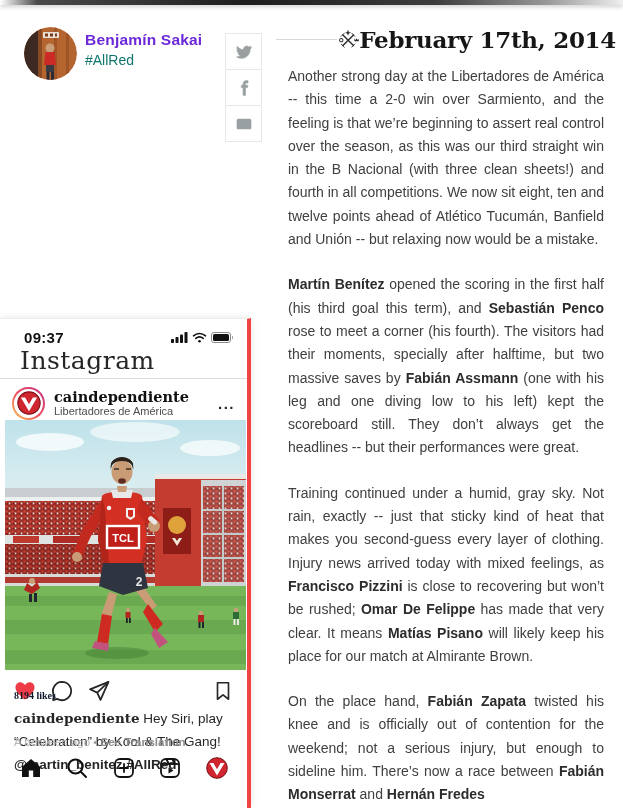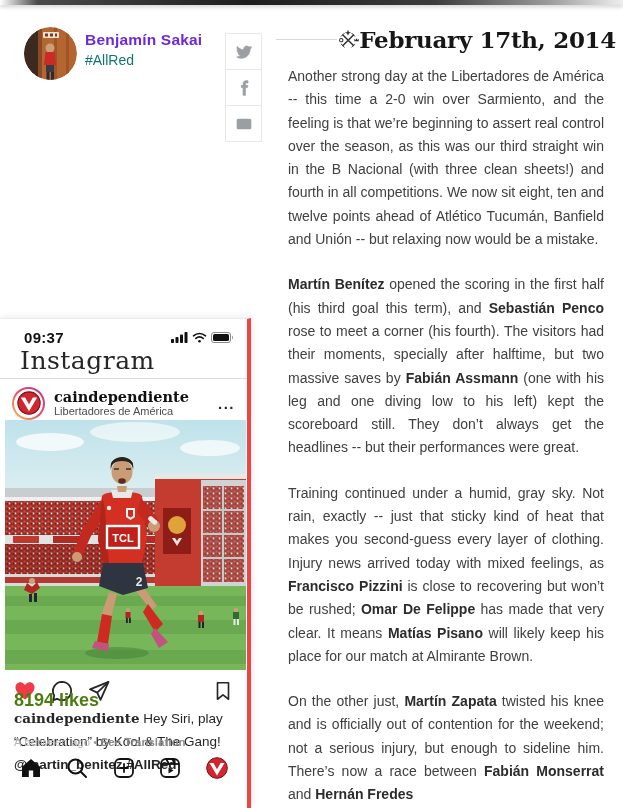--- a/index.html
+++ b/index.html
@@ -44,21 +44,21 @@
   .ring{width:33px;height:33px;border-radius:50%;padding:2px;box-sizing:border-box;
     background:linear-gradient(45deg,#f8c651,#ee4a62,#c13584);display:flex;}
   .ring-inner{width:100%;height:100%;border-radius:50%;background:#fff;padding:1.5px;box-sizing:border-box;display:flex;}
   .post-id{display:flex;flex-direction:column;}
   .post-user{font-family:"DejaVu Serif","Liberation Serif",serif;font-weight:700;font-size:14.5px;color:#101010;line-height:16px;}
   .post-loc{font-size:11px;color:#4d4d4d;line-height:13px;}
   .post-more{margin-left:auto;font-weight:700;font-size:15px;letter-spacing:1.5px;color:#262626;cursor:pointer;}
   .post-photo{position:absolute;left:5px;top:100px;width:241px;height:252px;}
   .action-row{position:absolute;left:13px;right:13px;top:360px;height:24px;display:flex;align-items:center;gap:13px;}
   .action-row .spacer{flex:1;}
-  .likes{position:absolute;left:14px;top:371px;font-size:18px;font-weight:700;color:#4d7c0f;}
+  .likes{position:absolute;left:14px;top:371px;font-size:10px;font-weight:700;color:#0f172a;font-family:Liberation Serif, serif;}
   .caption{position:absolute;left:14px;right:12px;top:388px;font-size:13.5px;line-height:23px;color:#262626;}
   .caption .cap-user{font-family:"DejaVu Serif","Liberation Serif",serif;font-weight:700;}
   .caption .cap-bold{font-weight:700;}
   .post-meta{position:absolute;left:14px;top:417px;font-size:11.5px;}
   .meta-time{color:#b6b6b6;}
   .meta-sep{color:#9a9a9a;}
   .meta-link{color:#8e8e8e;font-weight:600;cursor:pointer;}
   .bottom-nav{position:absolute;left:0;right:0;top:434px;height:30px;display:flex;align-items:center;
     justify-content:space-between;padding:0 18px;}
   .nav-icon{width:25px;height:25px;display:flex;align-items:center;justify-content:center;cursor:pointer;}
@@ -133,21 +133,21 @@
               <path d="M20.5 14.6 v-3 l1.4 1.3 1.2-2 1.2 2 1.4-1.3 v3 z" fill="#2d2d2d" stroke="none"></path>
             </svg>
           </span>
           <h2 class="entry-date" style="margin: 0px;">February 17th, 2014</h2>
         </div>
         <p class="entry-para"><span>Another strong day at the Libertadores de América -- this time a 2-0 win over Sarmiento, and the feeling is that we’re beginning to assert real control over the season, as this was our third straight win in the B Nacional (with three clean sheets!) and fourth in all competitions. We now sit eight, ten and twelve points ahead of Atlético Tucumán, Banfield and Unión -- but relaxing now would be a mistake.</span></p>
         <p class="entry-para"><strong>Martín Benítez</strong><span> opened the scoring in the first half (his third goal this term), and </span><strong>Sebastián Penco</strong><span> rose to meet a corner (his fourth). The visitors had their moments, specially after halftime, but two massive saves by </span><strong>Fabián Assmann</strong><span> (one with his leg and one diving low to his left) kept the scoreboard still. They don’t always get the headlines -- but their performances were great.</span></p>
       </section>
       <section class="entry">
         <p class="entry-para"><span>Training continued under a humid, gray sky. Not rain, exactly -- just that sticky kind of heat that makes you second-guess every layer of clothing. Injury news arrived today with mixed feelings, as </span><strong>Francisco Pizzini</strong><span> is close to recovering but won’t be rushed; </span><strong>Omar De Felippe</strong><span> has made that very clear. It means </span><strong>Matías Pisano</strong><span> will likely keep his place for our match at Almirante Brown.</span></p>
-        <p class="entry-para"><span>On the other just, </span><strong>Martín Zapata</strong><span> twisted his knee and is officially out of contention for the weekend; not a serious injury, but enough to sideline him. There’s now a race between </span><strong>Fabián Monserrat</strong><span> and </span><strong>Hernán Fredes</strong></p>
+        <p class="entry-para"><span>On the place hand, </span><strong>Fabián Zapata</strong><span> twisted his knee and is officially out of contention for the weekend; not a serious injury, but enough to sideline him. There’s now a race between </span><strong>Fabián Monserrat</strong><span> and </span><strong>Hernán Fredes</strong></p>
       </section>
     </main>
 
   <aside class="phone">
     <div class="status-row">
       <span class="status-time">09:37</span>
       <span class="status-icons">
         <svg width="17" height="11" viewBox="0 0 17 11" fill="#111">
           <rect x="0" y="7" width="3" height="4" rx="0.8"></rect>
             <rect x="4.5" y="5" width="3" height="6" rx="0.8"></rect>

